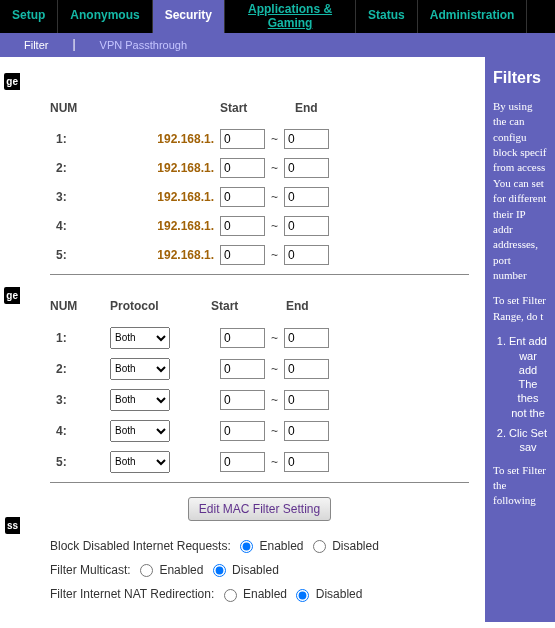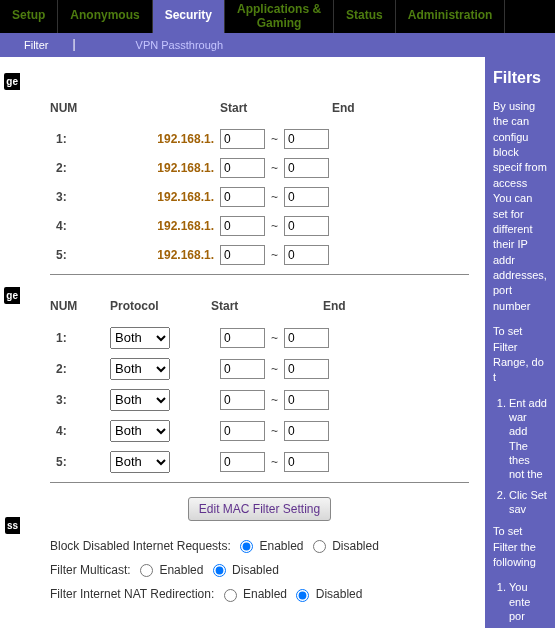--- a/index.html
+++ b/index.html
@@ -1,59 +1,59 @@
 <!DOCTYPE html>
 <html><head>
 <meta charset="utf-8">
 <style>
 * { box-sizing: border-box; margin: 0; padding: 0; }
 body { font-family: Arial, sans-serif; font-size: 12px; background: #fff; width: 555px; }
 
 .main-tabs { display: flex; background: #000; }
-.main-tab { color: #4d7c0f; font-weight: bold; padding: 8px 12px; text-align: center; cursor: pointer; font-size: 12px; border-right: 1px solid #333; }
-.main-tab.two-line { padding: 2px 12px; line-height: 1.2; }
+.main-tab { color: #14b8a6; font-weight: bold; padding: 8px 12px; text-align: center; cursor: pointer; font-size: 12px; border-right: 1px solid #333; }
+.main-tab.two-line { padding: 2px 23px; line-height: 1.2; text-decoration: underline; }
 .main-tab.active { background: #6262bb; color: #fff; }
 
 .sub-tabs { display: flex; background: #6262bb; padding: 4px 0; align-items: flex-start; }
 .sub-tab { color: #fff; padding: 2px 24px; font-size: 11px; cursor: pointer; }
 .sub-sep { color: #fff; }
-.sub-tab.dim { color: #c5c5ff; margin-left: 36px; }
+.sub-tab.dim { color: #c5c5ff; }
 
 .content-wrap { display: flex; }
 .left-col { width: 20px; background: #fff; position: relative; }
 .badge { background: #000; color: #fff; font-size: 10px; font-weight: bold; padding: 3px 2px; position: absolute; right: 0; border-radius: 2px 0 0 2px; }
 
 .main-panel { flex: 1; padding: 20px 16px 10px 30px; background: #fff; }
 .row-header { display: flex; font-weight: bold; font-size: 12px; color: #444; margin-bottom: 14px; }
 .col-num { width: 60px; }
 .col-proto { width: 101px; }
 .col-ipbase { width: 110px; text-align: right; padding-right: 10px; }
 .col-start { width: 55px; }
-.col-end { width: 55px; margin-left: 37px; }
+.col-end { width: 55px; }
 .col-gap { width: 20px; }
 
 .data-row { display: flex; align-items: center; margin-bottom: 9px; font-size: 12px; }
 .data-row .num-label { width: 60px; font-weight: bold; color: #444; padding-left: 6px; }
 .data-row .ip-base { width: 110px; text-align: right; padding-right: 6px; font-weight: bold; color: #a16207; }
 .data-row input[type=text] { width: 45px; height: 20px; border: 1px solid #888; background: #fff; font-size: 12px; padding: 1px 3px; }
 .data-row .tilde { padding: 0 6px; color: #444; }
-.data-row select { width: 60px; height: 22px; font-size: 13px; margin-right: 50px; }
+.data-row select { width: 60px; height: 22px; font-size: 10px; margin-right: 50px; }
 
 .hr-line { border: none; border-top: 1px solid #888; margin: 8px 0 24px 0; }
 
 .btn-row { text-align: center; margin: 14px 0 18px 0; }
 .btn-mac { background: linear-gradient(#f4f4f4,#d8d8d8); border: 1px solid #888; border-radius: 3px; padding: 4px 10px; font-size: 12px; cursor: pointer; color: #60328d; }
 
 .opt-row { margin: 10px 0; font-size: 12px; color: #333; }
 .opt-row input[type=radio] { margin: 0 3px 0 6px; vertical-align: middle; }
 
 .side-panel { width: 70px; background: #6262bb; color: #fff; padding: 12px 8px; font-size: 11px; overflow: hidden; }
 .side-panel h3 { font-size: 16px; font-weight: bold; margin-bottom: 12px; color: #fff; }
-.side-panel p { margin-bottom: 10px; line-height: 1.4; }
-.side-panel ol { padding-left: 16px; margin-bottom: 8px; }
+.side-panel p { margin-bottom: 10px; line-height: 1.4; font-family: Liberation Serif, serif; }
+.side-panel ol { padding-left: 16px; margin-bottom: 8px; text-align: center; }
 .side-panel li { margin-bottom: 6px; line-height: 1.3; }
 </style>
 </head>
 <body>
 
 <div class="main-tabs">
   <div class="main-tab">Setup</div>
   <div class="main-tab">Anonymous</div>
   <div class="main-tab active">Security</div>
   <div class="main-tab two-line">Applications &amp;<br>Gaming</div>
@@ -201,18 +201,15 @@
 
   <div class="side-panel">
     <h3>Filters</h3>
     <p>By using the can configu block specif from access You can set for different their IP addr addresses, port number</p>
     <p><span>To set Filter Range, do t</span></p>
     <ol>
       <li>Ent add war add The thes not the</li>
       <li>Clic Set sav</li>
     </ol>
     <p>To set Filter the following</p>
-    <ol>
-      <li>You ente por</li>
-    </ol>
 
   </div>
 </div>
 
 </body></html>

